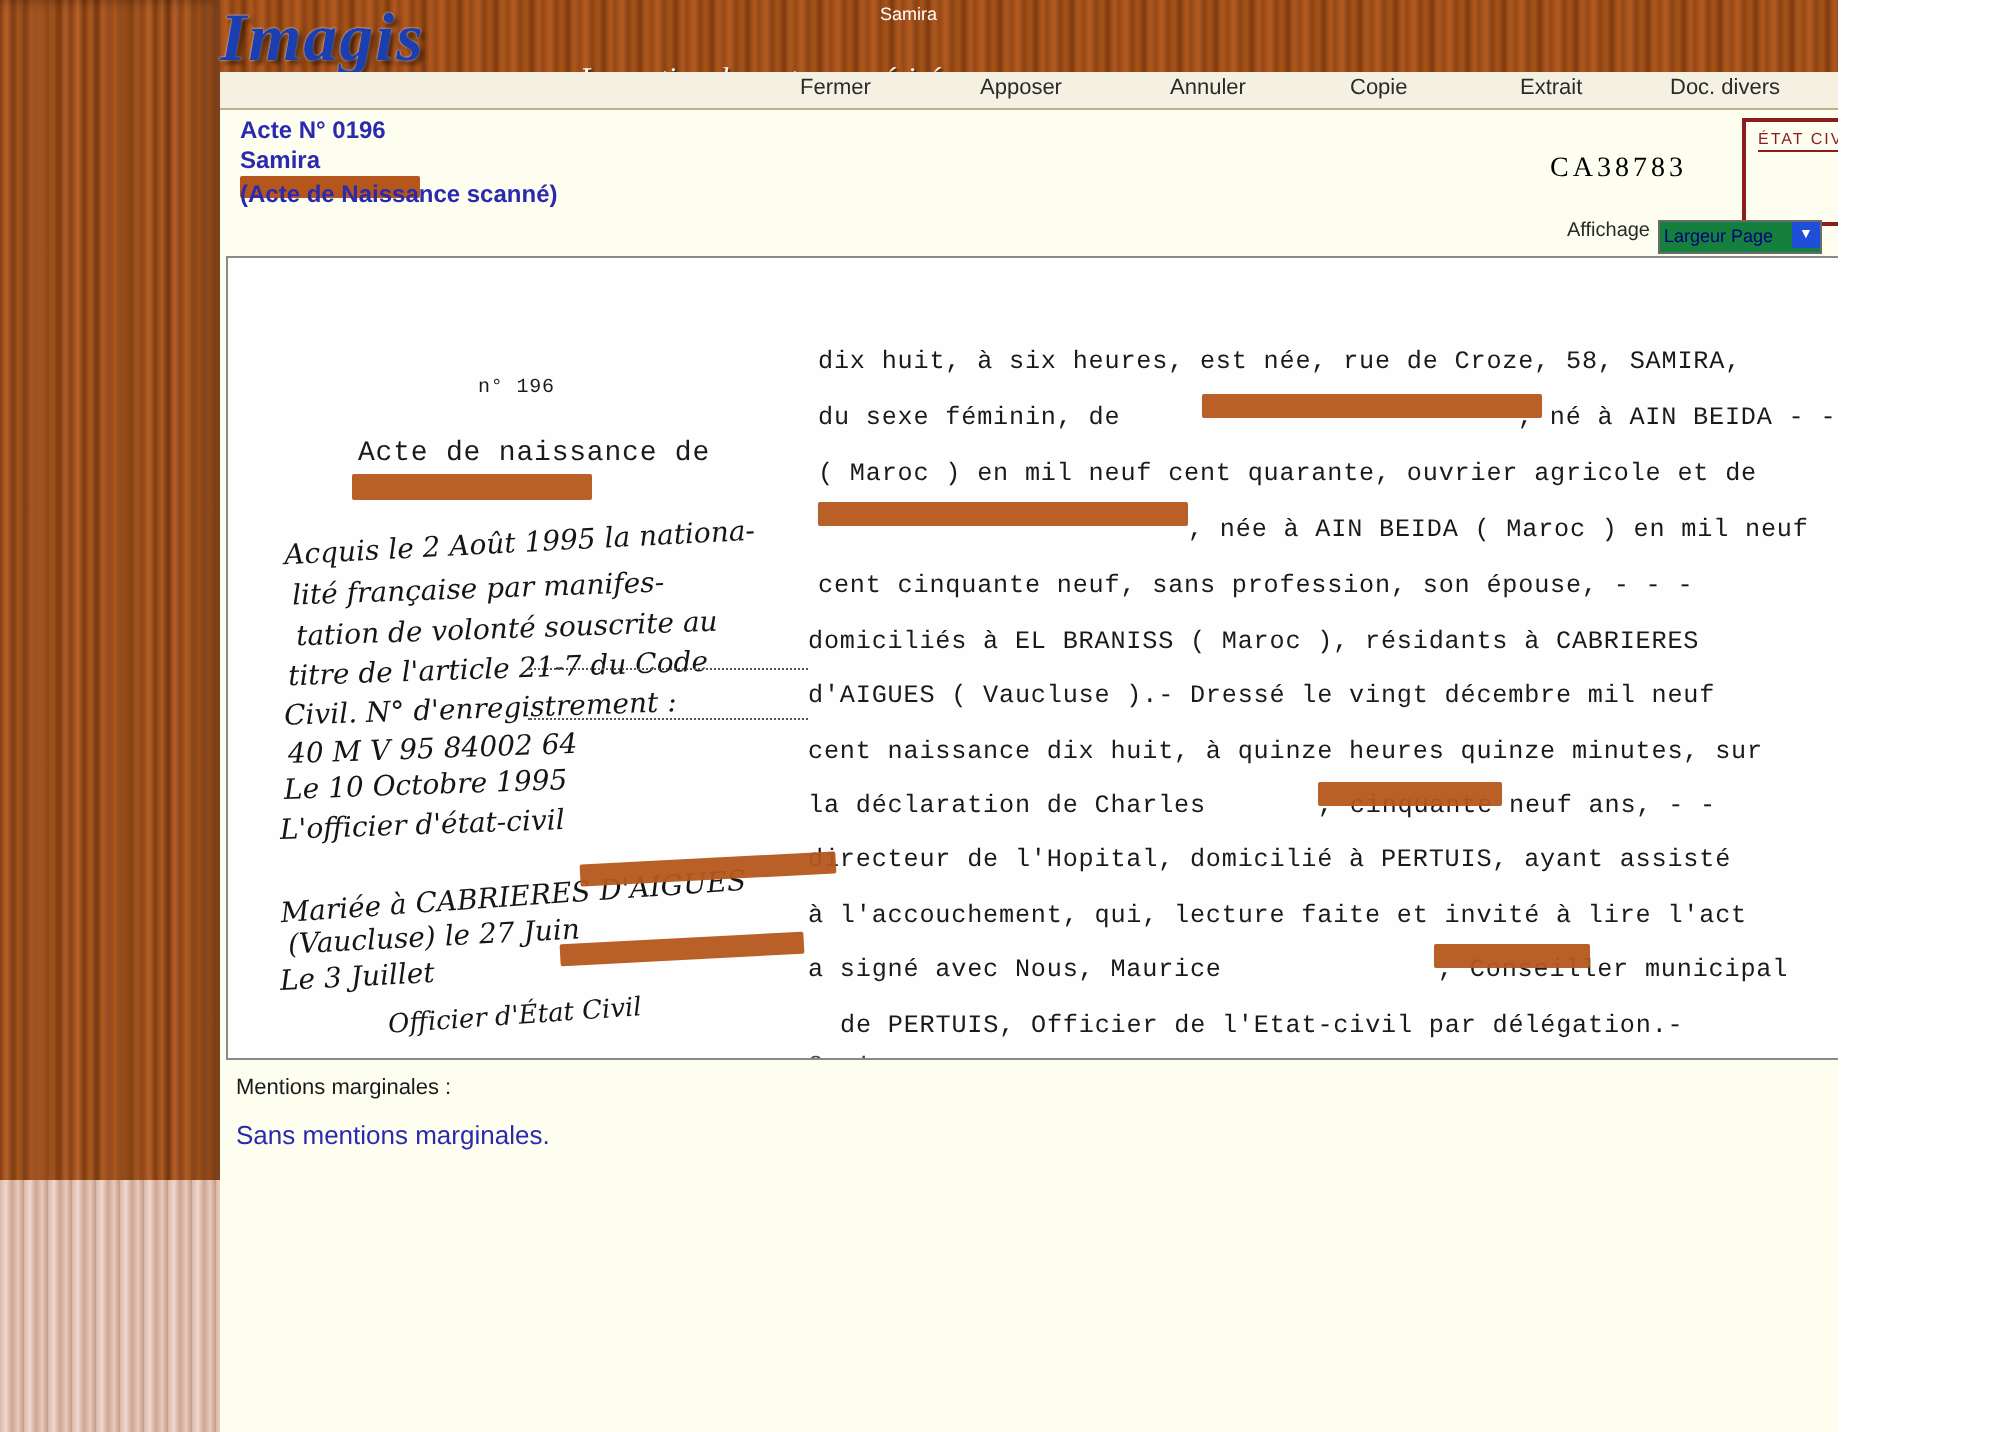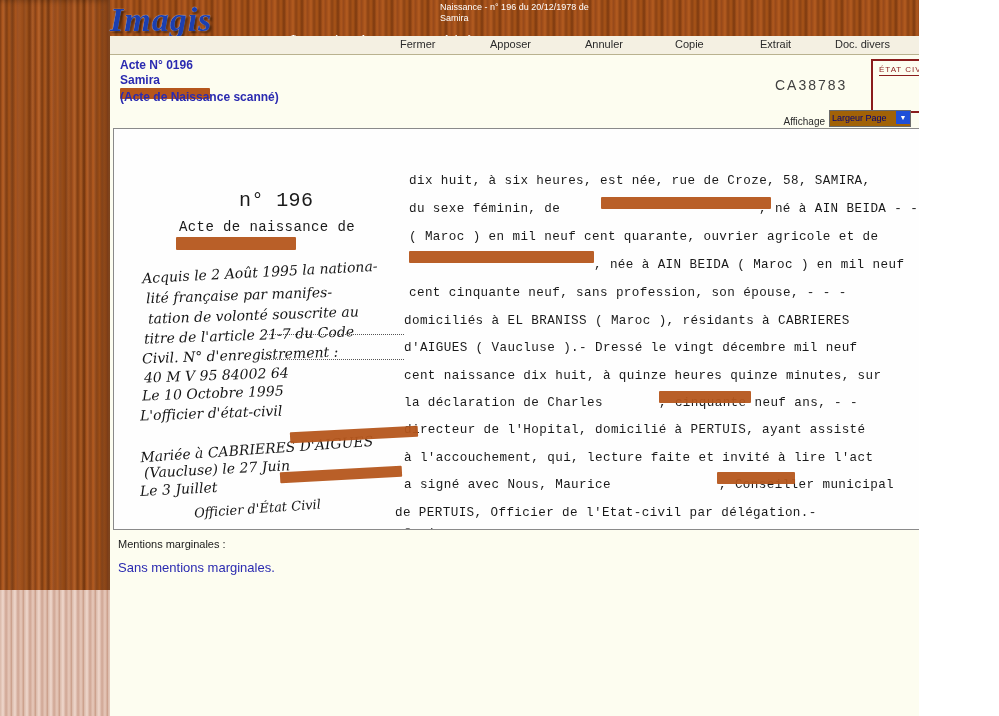--- a/index.html
+++ b/index.html
@@ -162,23 +162,23 @@
     width: 90px; height: 11px;
     background: #b5561c;
     border-radius: 1px;
   }
   #scan-label {
     position: absolute; left: 10px; top: 36px;
     font-size: 12px; font-weight: bold; color: #2a2ab0;
   }
   #ca-code {
     position: absolute; left: 665px; top: 23px;
-    font-family: Liberation Sans, sans-serif;
+    font-family: Liberation Serif, serif;
     font-size: 14px;
-    color: #404040;
+    color: #000000;
     letter-spacing: 2px;
   }
   #etat-civil-stamp {
     position: absolute;
     right: 12px; top: 5px;
     width: 112px; height: 50px;
     border: 2px solid #8a1c1c;
     background: #fdfdf0;
   }
   #etat-civil-stamp .stamp-label {
@@ -200,29 +200,29 @@
   }
   #etat-civil-stamp .stamp-sub {
     position: absolute; left: 6px; bottom: 4px;
     font-size: 7px; color: #8a1c1c;
   }
 
   
   #affichage-row {
     position: absolute;
     right: 8px; top: 110px;
-    display: flex; align-items: flex-end; gap: 4px;
+    display: flex; align-items: flex-start; gap: 4px;
     z-index: 7;
   }
   #affichage-label {
     font-size: 10px; color: #2a2a2a;
   }
   #affichage-select {
     width: 78px; height: 15px;
-    background: #a16207;
+    background: #15803d;
     border: 1px solid #6b6b6b;
     font-size: 9px;
     color: #00007a;
     position: relative;
     padding-left: 2px;
     line-height: 14px;
     cursor: pointer;
   }
   #affichage-select .arrow {
     position: absolute; right: 0; top: 0;
@@ -346,21 +346,20 @@
   <div class="nav-item" style="top:119px">Tables</div>
   <div class="nav-item" style="top:163px">Statistiques</div>
   <div class="nav-item" style="top:208px">Sauvegarde</div>
   <div class="nav-item" style="top:249px">Maintenance</div>
   <div class="nav-item" style="top:291px">Divers</div>
 
   <div id="titlebar">
     <div id="logo">Imagis</div>
     <div id="tagline">La gestion des actes numérisés</div>
     <div id="win-title">
-      <div>Naissance - n° 196 du 20/12/1978 de</div>
       <div>Samira</div>
     </div>
     <div id="win-buttons">
       <div class="win-btn">_</div>
       <div class="win-btn">□</div>
       <div class="win-btn">✕</div>
     </div>
   </div>
 
   <div id="menubar">
@@ -389,39 +388,39 @@
     <span id="affichage-label">Affichage</span>
     <div id="affichage-select">
       <span>Largeur Page</span>
       <span class="arrow">▼</span>
     </div>
   </div>
 
   <div id="scan-panel">
     <div id="scan-inner">
 
-      <div class="doc-type" style="left:125px; top:60px; font-size:20px;">n° 196</div>
+      <div class="doc-type" style="left:125px; top:60px; font-size:10px;">n° 196</div>
       <div class="doc-type" style="left:65px; top:90px; font-size:14px;">Acte de naissance de</div>
 
       <div class="doc-type" style="left:295px; top:45px;">dix huit, à six heures, est née, rue de Croze, 58, SAMIRA,</div>
       <div class="doc-type" style="left:295px; top:73px;">du sexe féminin, de</div>
       <div class="doc-type" style="left:645px; top:73px;">, né à AIN BEIDA - -</div>
       <div class="doc-type" style="left:295px; top:101px;">( Maroc ) en mil neuf cent quarante, ouvrier agricole et de</div>
       <div class="doc-type" style="left:480px; top:129px;">, née à AIN BEIDA ( Maroc ) en mil neuf</div>
       <div class="doc-type" style="left:290px; top:185px;">domiciliés à EL BRANISS ( Maroc ), résidants à CABRIERES</div>
       <div class="doc-type" style="left:295px; top:157px;">cent cinquante neuf, sans profession, son épouse, - - -</div>
       <div class="doc-type" style="left:290px; top:212px;">d'AIGUES ( Vaucluse ).- Dressé le vingt décembre mil neuf</div>
       <div class="doc-type" style="left:290px; top:240px;">cent naissance dix huit, à quinze heures quinze minutes, sur</div>
       <div class="doc-type" style="left:290px; top:267px;">la déclaration de Charles</div>
       <div class="doc-type" style="left:545px; top:267px;">, cinquante neuf ans, - -</div>
       <div class="doc-type" style="left:290px; top:294px;">directeur de l'Hopital, domicilié à PERTUIS, ayant assisté</div>
       <div class="doc-type" style="left:290px; top:322px;">à l'accouchement, qui, lecture faite et invité à lire l'act</div>
       <div class="doc-type" style="left:290px; top:349px;">a signé avec Nous, Maurice</div>
       <div class="doc-type" style="left:605px; top:349px;">, Conseiller municipal</div>
-      <div class="doc-type" style="left:281px; top:377px;text-align:center;">de PERTUIS, Officier de l'Etat-civil par délégation.-</div>
+      <div class="doc-type" style="left:306px; top:377px;text-align:center;">de PERTUIS, Officier de l'Etat-civil par délégation.-</div>
       <div class="doc-type" style="left:290px; top:398px; color:#444;">§ cinq</div>
 
       <div class="doc-hand" style="left:28px; top:135px; transform:rotate(-3deg);">Acquis le 2 Août 1995 la nationa-</div>
       <div class="doc-hand" style="left:32px; top:158px; transform:rotate(-2deg);">lité française par manifes-</div>
       <div class="doc-hand" style="left:34px; top:178px; transform:rotate(-2deg);">tation de volonté souscrite au</div>
       <div class="doc-hand" style="left:30px; top:198px; transform:rotate(-2deg);">titre de l'article 21-7 du Code</div>
       <div class="doc-hand" style="left:28px; top:218px; transform:rotate(-2deg);">Civil. N° d'enregistrement :</div>
       <div class="doc-hand" style="left:30px; top:238px; transform:rotate(-2deg);">40 M V 95 84002 64</div>
       <div class="doc-hand" style="left:28px; top:256px; transform:rotate(-2deg);">Le 10 Octobre 1995</div>
       <div class="doc-hand" style="left:26px; top:276px; transform:rotate(-2deg);">L'officier d'état-civil</div>

